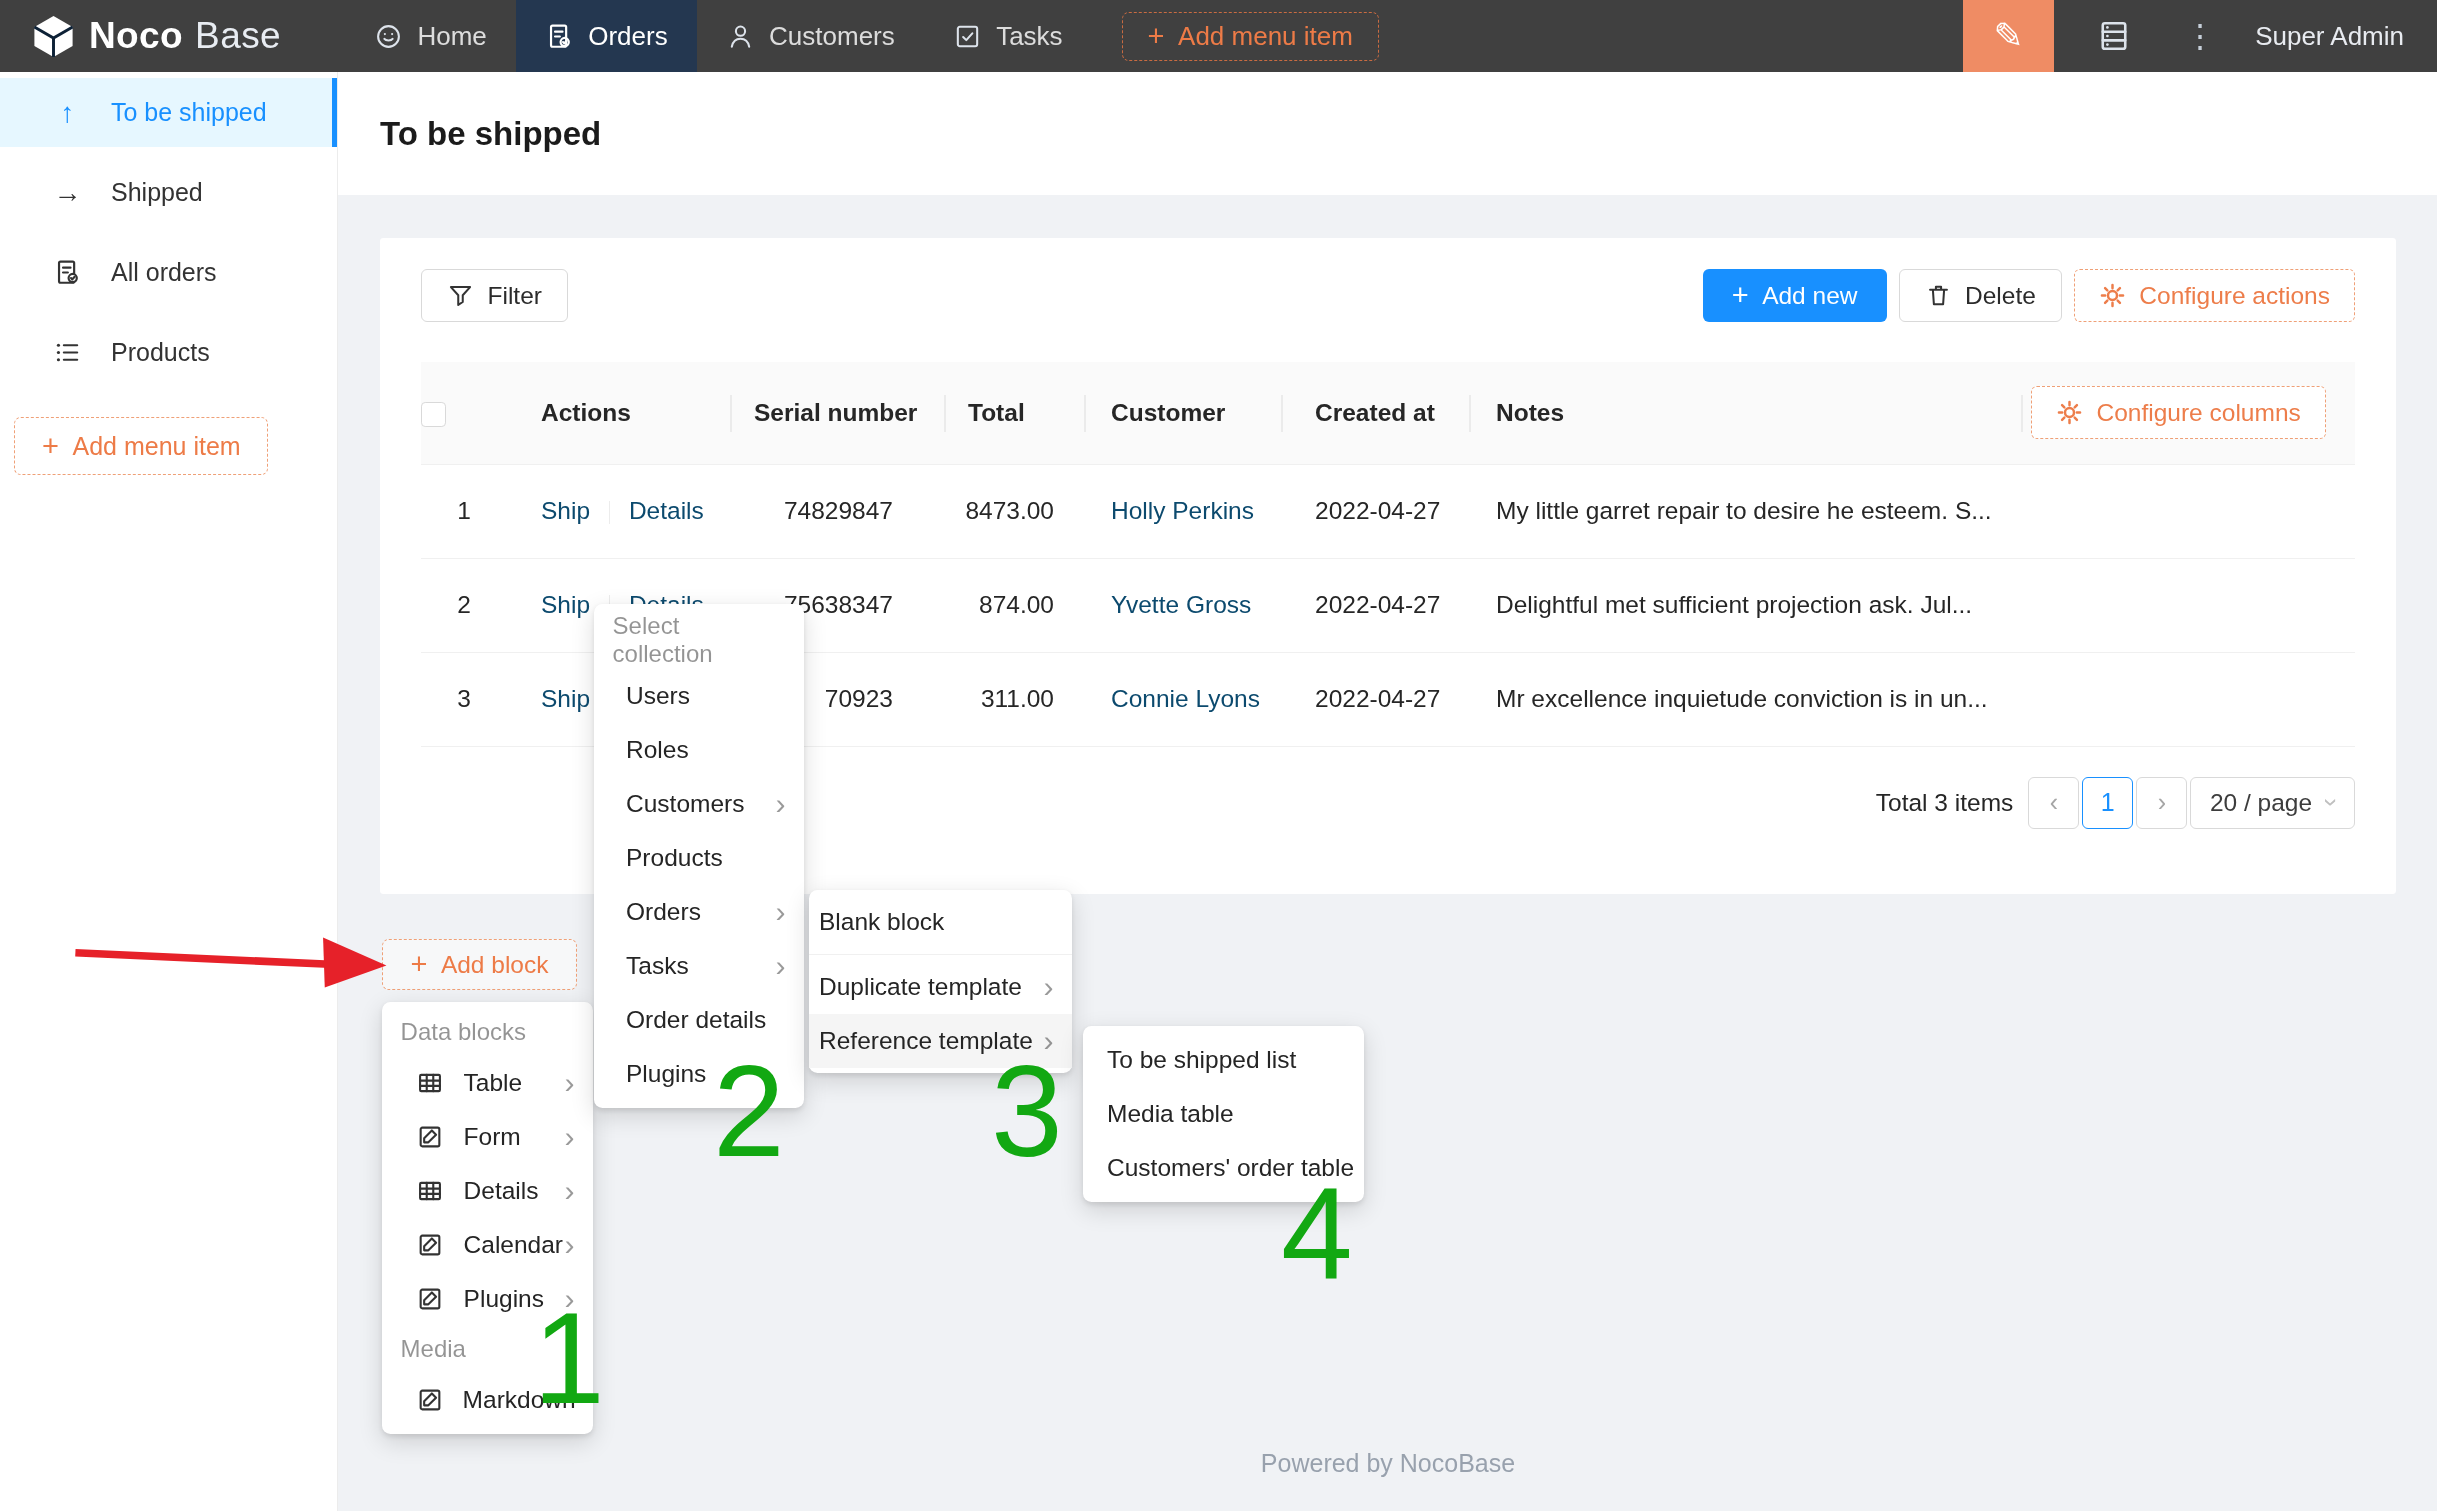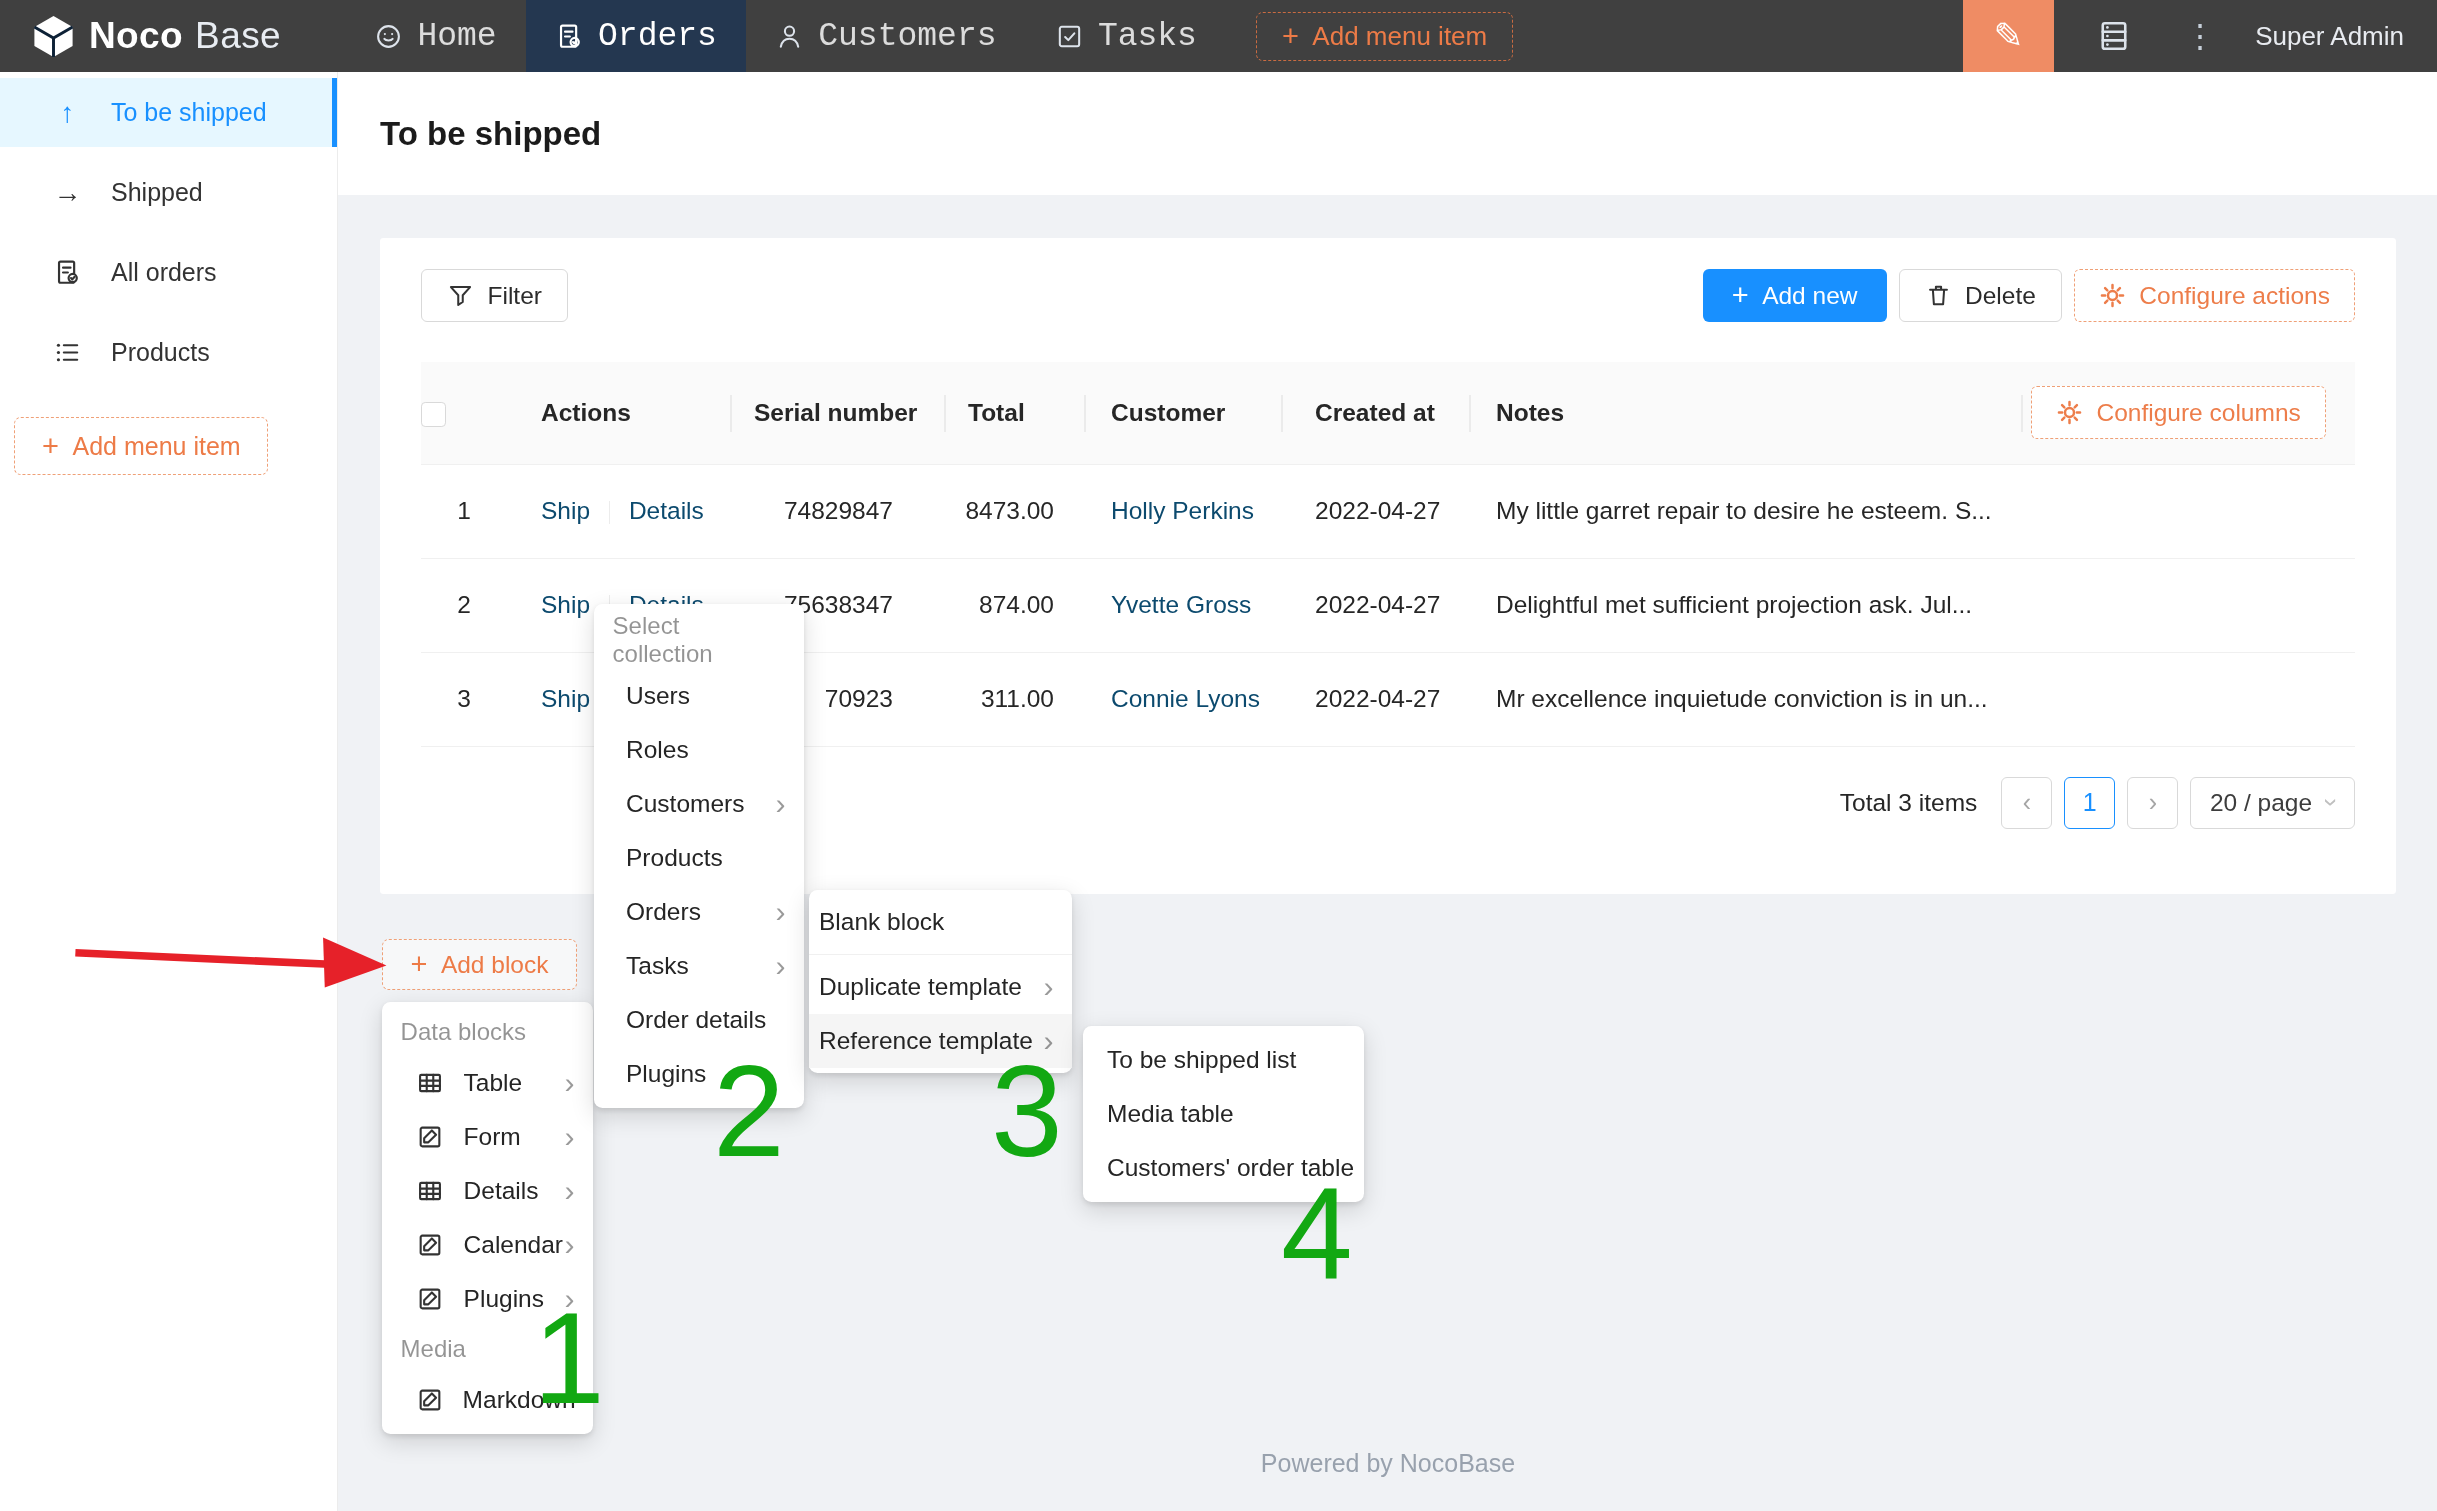--- a/index.html
+++ b/index.html
@@ -13,21 +13,21 @@
 
   
   .topnav { position:absolute; left:0; top:0; right:0; height:72px; background:#404040;
             display:flex; align-items:center; z-index:30; }
   .logo { display:flex; align-items:center; margin-left:30px; gap:12px; }
   .logo svg { width:47px; height:47px; }
   .logo .noco { font-size:37px; font-weight:800; color:#fff; letter-spacing:0.4px; }
   .logo .base { font-size:37px; font-weight:300; color:#e8ecf2; letter-spacing:0.4px; }
   .topmenu { display:flex; align-items:stretch; height:100%; margin-left:64px; }
   .navitem { display:flex; align-items:center; gap:14.4px; padding:0 29px;
-             color:rgba(255,255,255,.82); font-size:33px; cursor:pointer;font-family:Liberation Mono, monospace; }
+             color:rgba(255,255,255,.82); font-size:26px; cursor:pointer; }
   .navitem.active { background:#243750; color:#fff; }
   .navitem svg { width:29px; height:29px; }
   .dash-orange { border:1.7px dashed #c96b41; color:#ed7b47; border-radius:6.8px;
                  background:transparent; display:flex; align-items:center; gap:13.5px;
                  font-size:26px; cursor:pointer; }
   .nav-add { align-self:center; margin-left:30px; height:49px; padding:0 25px; }
   .plus { font-size:29px; line-height:1; }
   .topright { margin-left:auto; display:flex; align-items:center; height:100%; }
   .ui-btn { width:91px; height:100%; background:#ef8c64; color:#fff; font-size:36px;
             display:flex; align-items:center; justify-content:center; cursor:pointer; }
@@ -84,21 +84,21 @@
   .c-notes { padding-left:27px; }
   .c-config { padding-left:10px; }
   .lnk { color:#0c4a6e; cursor:pointer; }
   .action-sep { display:inline-block; width:1.7px; height:23px; background:#ececec;
                 margin:0 18.6px; vertical-align:middle; }
   .cb { width:25px; height:25px; border:1.7px solid #d9d9d9; border-radius:4.2px;
         background:#fff; display:inline-block; vertical-align:middle; cursor:pointer; }
 
   
   .pagi { display:flex; align-items:center; justify-content:flex-end; margin-top:30px;
-          gap:12px; font-size:24.5px; }
+          gap:3px; font-size:24.5px; }
   .pagi .total { margin-right:12px; }
   .pg-box { min-width:51px; height:52px; border:1.7px solid #d9d9d9; border-radius:6px;
             background:#fff; display:flex; align-items:center; justify-content:center;
             color:#a6a6a6; font-size:25px; cursor:pointer; }
   .pg-current { border-color:#1890ff; color:#1890ff; }
   .pg-size { padding:0 18.6px; gap:15px; color:#3d3d3d; font-size:24.5px; }
   .caret-down { display:inline-block; transform:rotate(90deg); color:#bfbfbf; font-size:25px; }
 
   .powered { position:absolute; left:0; right:0; top:1377px; text-align:center;
              font-size:25px; color:#98a1ad; }

